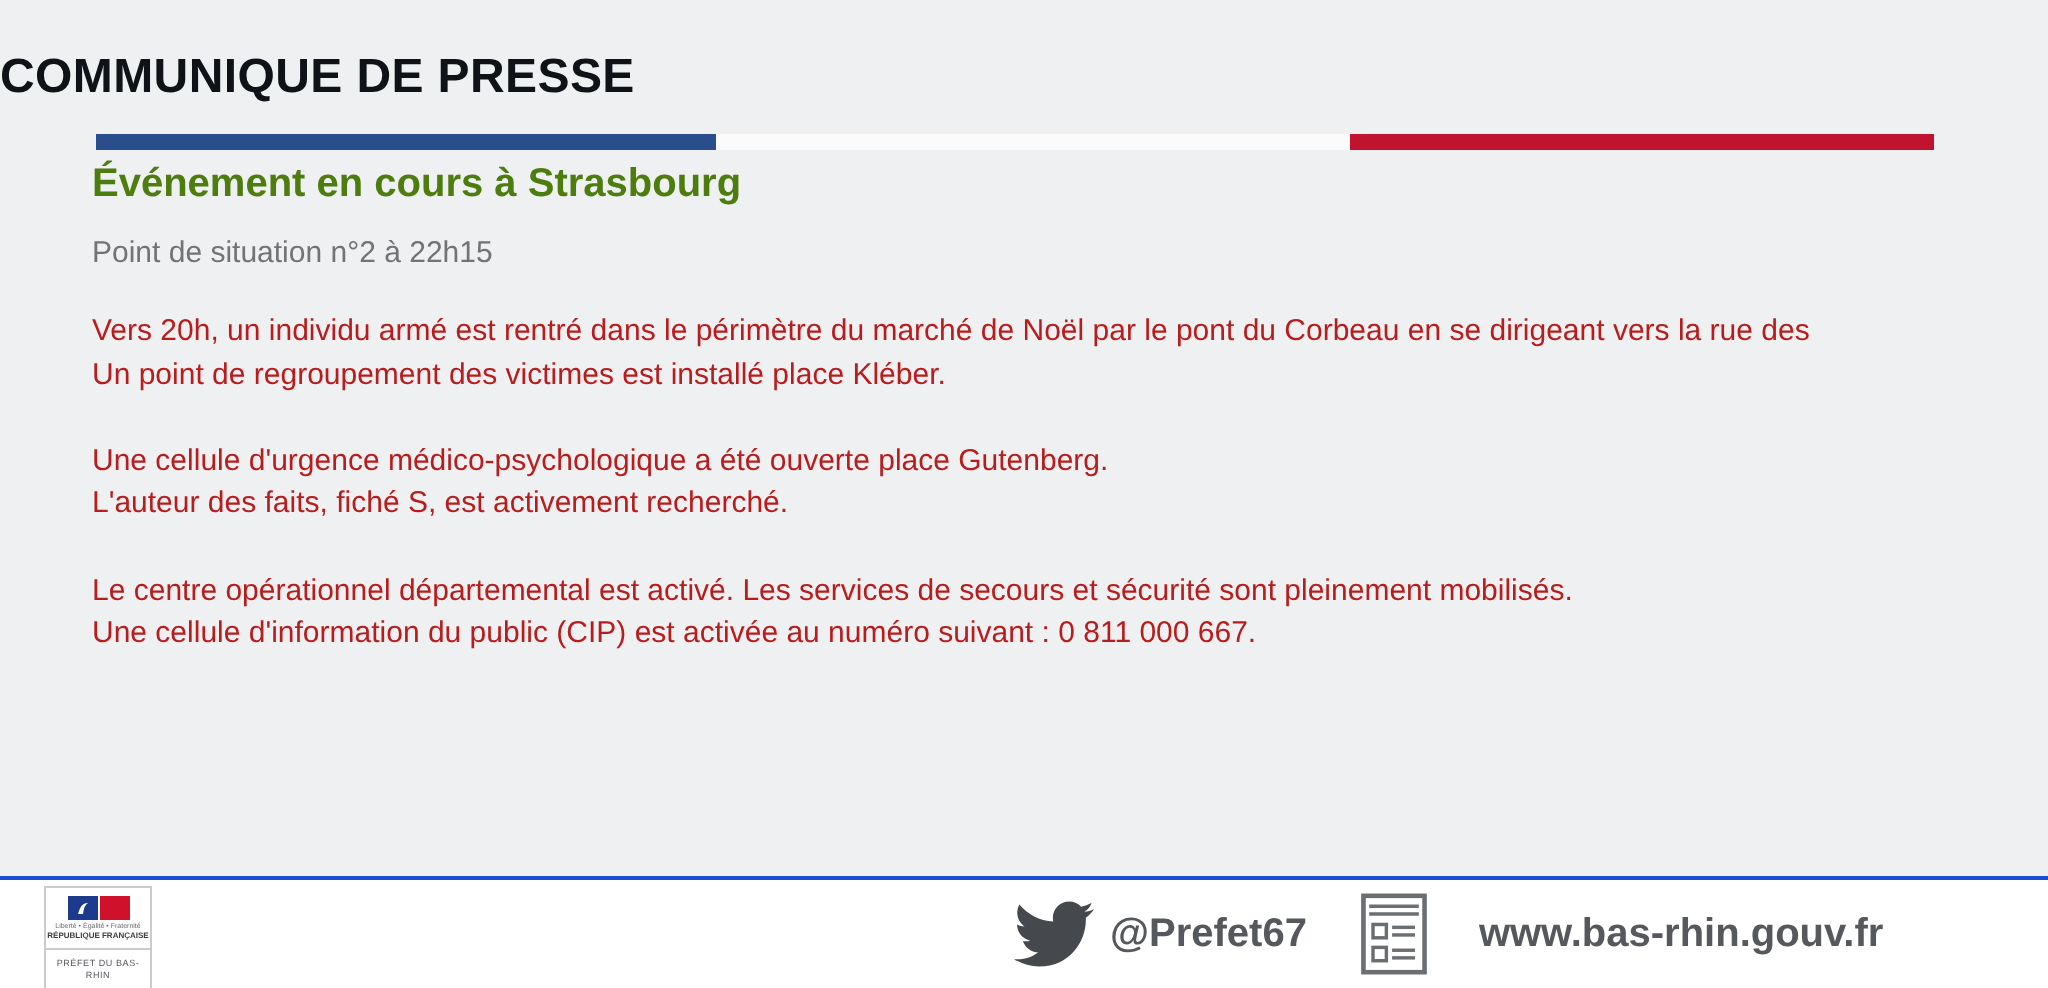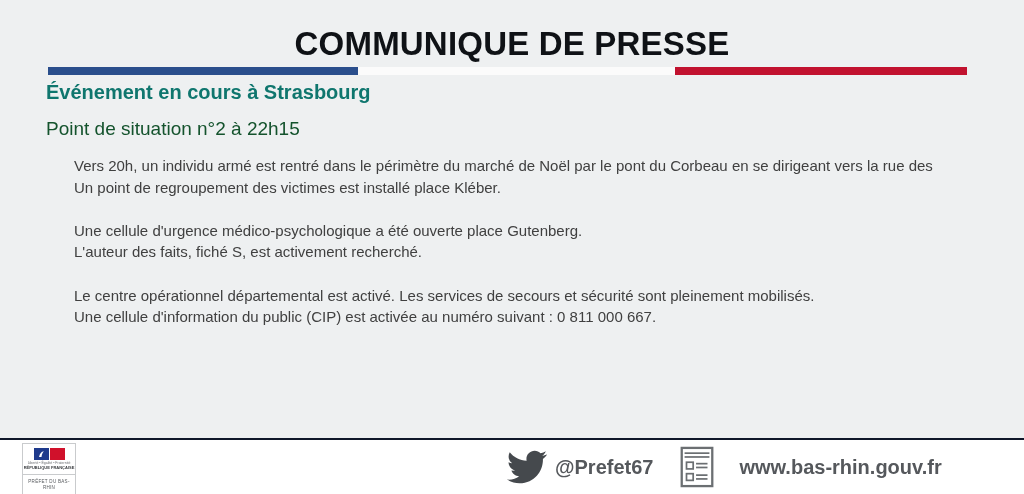--- a/index.html
+++ b/index.html
@@ -6,50 +6,50 @@
   body {
     width:1024px; height:494px;
     background:#eef0f1;
     font-family:"Liberation Sans", sans-serif;
     position:relative;
     overflow:hidden;
     color:#202224;
   }
   .title {
     position:absolute; top:25px; left:0; right:0;
-    margin:0; text-align:center;
-    font-size:33px; font-weight:700; letter-spacing:0.2px;
+    margin:0; 
+    font-size:24px; font-weight:700; letter-spacing:0.2px;
     color:#0f1216;
   }
   .tricolor {
     position:absolute; top:67px; left:48px; width:919px; height:8px;
     display:flex;
   }
   .tricolor .seg-blue  { width:33.7%; background:#2a4e8c; }
   .tricolor .seg-white { width:34.5%; background:#fbfbfb; }
   .tricolor .seg-red   { width:31.8%; background:#c1122f; }
   .event-heading {
     position:absolute; top:81px; left:46px; margin:0;
-    font-size:20px; font-weight:700; color:#0f766e;
+    font-size:20px; font-weight:700; color:#4d7c0f;
   }
   .situation {
     position:absolute; top:118px; left:46px;
-    font-size:19px; color:#14532d;
+    font-size:15px; color:#737373;
   }
   .body-text {
     position:absolute; top:155px; left:46px; right:30px;
-    font-size:15px; line-height:21.6px; color:#404040;margin-left:28px;
+    font-size:15px; line-height:21.6px; color:#b91c1c;
   }
   .para { margin:0 0 21.6px 0; }
   .line { white-space:nowrap; }
   .bold { font-weight:400; }
   .footer {
     position:absolute; left:0; right:0; bottom:0; height:54px;
     background:#ffffff;
-    border-top:2px solid #0f172a;
+    border-top:2px solid #1d4ed8;
   }
   .logo-card {
     position:absolute; left:22px; top:3px; width:54px; height:66px;
     background:#ffffff; border:1px solid #c9cbcd; box-sizing:border-box;
     text-align:center;
   }
   .logo-flags { display:flex; justify-content:center; gap:1px; margin-top:4px; }
   .flag { width:15px; height:12px; position:relative; }
   .flag-blue { background:#1e3a8c; }
   .flag-red  { background:#d0112b; }

